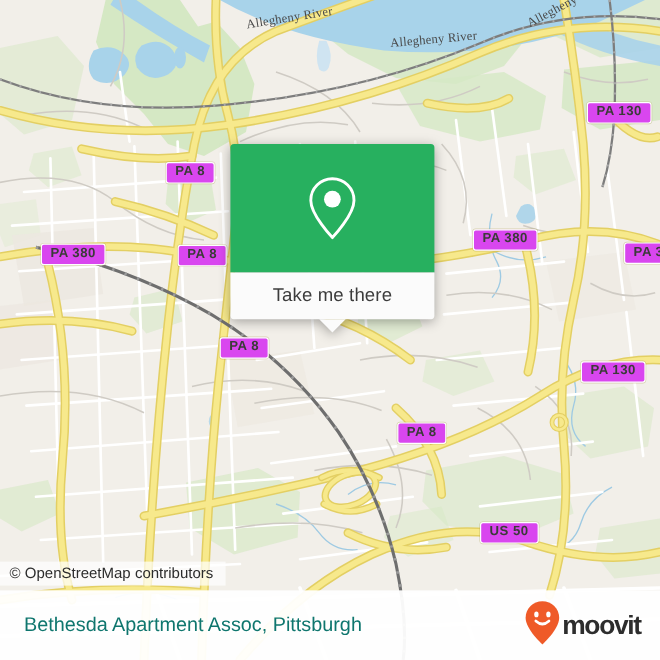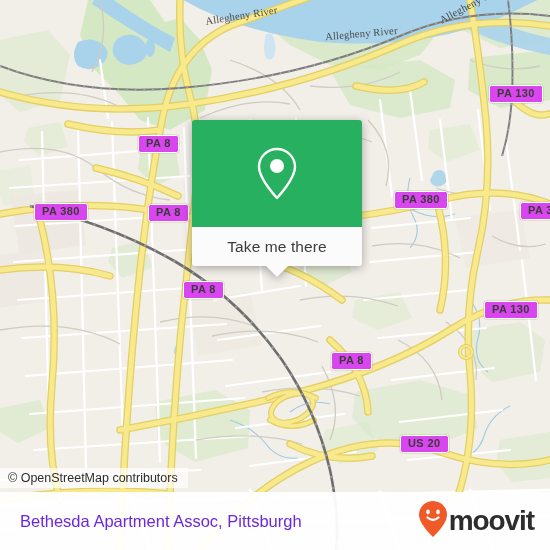--- a/index.html
+++ b/index.html
@@ -124,31 +124,31 @@
     background: rgba(255,255,255,.93);
     display: flex;
     align-items: center;
     justify-content: space-between;
     box-sizing: border-box;
     padding: 0 16px 0 20px;
   }
   #place-title {
     font-family: "Liberation Sans", sans-serif;
     font-size: 16.5px;
-    color: #6d28d9;
+    color: #0f766e;
     white-space: nowrap;
   }
   #logo {
     display: flex;
     align-items: center;
     gap: 1px;
   }
   #logo-word {
     font-family: "Liberation Sans", sans-serif;
-    font-size: 28px;
+    font-size: 22px;
     font-weight: bold;
     color: #2d2d2d;
     letter-spacing: -1.1px;
     line-height: 30px;
   }
 </style>
 </head>
 <body>
 
 <div id="app">
@@ -378,21 +378,21 @@
 
     <div class="shield" style="left:138px; top:135px;">PA 8</div>
     <div class="shield" style="left:34px; top:203px;">PA 380</div>
     <div class="shield" style="left:148px; top:204px;">PA 8</div>
     <div class="shield" style="left:183px; top:281px;">PA 8</div>
     <div class="shield" style="left:331px; top:352px;">PA 8</div>
     <div class="shield" style="left:489px; top:85px;">PA 130</div>
     <div class="shield" style="left:394px; top:191px;">PA 380</div>
     <div class="shield" style="left:520px; top:202px;">PA 3</div>
     <div class="shield" style="left:484px; top:301px;">PA 130</div>
-    <div class="shield" style="left:400px; top:435px;">US 20</div>
+    <div class="shield" style="left:400px; top:435px;">US 50</div>
 
     <div id="attrib">© OpenStreetMap contributors</div>
 
     <div id="popup">
       <div id="popup-green">
         <span>
           <svg width="46" height="56" viewBox="0 0 46 56" aria-hidden="true">
             <path d="M23 3 C13 3 5 11 5 21 C5 33 23 52 23 52 C23 52 41 33 41 21 C41 11 33 3 23 3 Z" fill="none" stroke="#ffffff" stroke-width="2.4" stroke-linejoin="round"></path>
             <circle cx="23" cy="20" r="7" fill="#ffffff"></circle>
           </svg>

